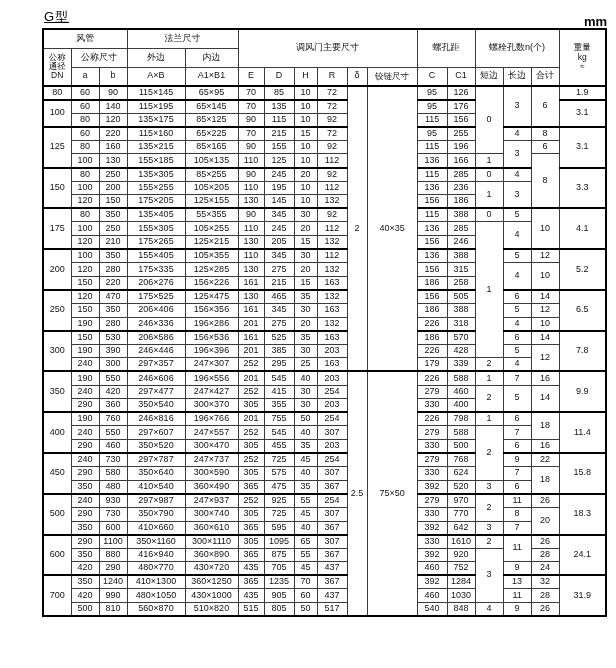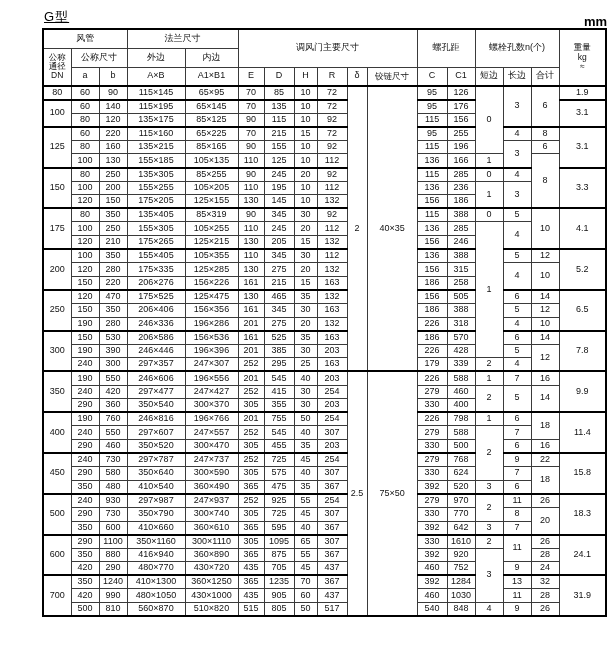--- a/index.html
+++ b/index.html
@@ -225,21 +225,21 @@
           <td>10</td>
           <td>132</td>
           <td>156</td>
           <td>186</td>
         </tr>
         <tr class="g">
           <td rowspan="3">175</td>
           <td>80</td>
           <td>350</td>
           <td>135×405</td>
-          <td>85×319</td>
+          <td>55×355</td>
           <td>90</td>
           <td>345</td>
           <td>30</td>
           <td>92</td>
           <td>115</td>
           <td>388</td>
           <td>0</td>
           <td>5</td>
           <td rowspan="3">10</td>
           <td rowspan="3">4.1</td>

